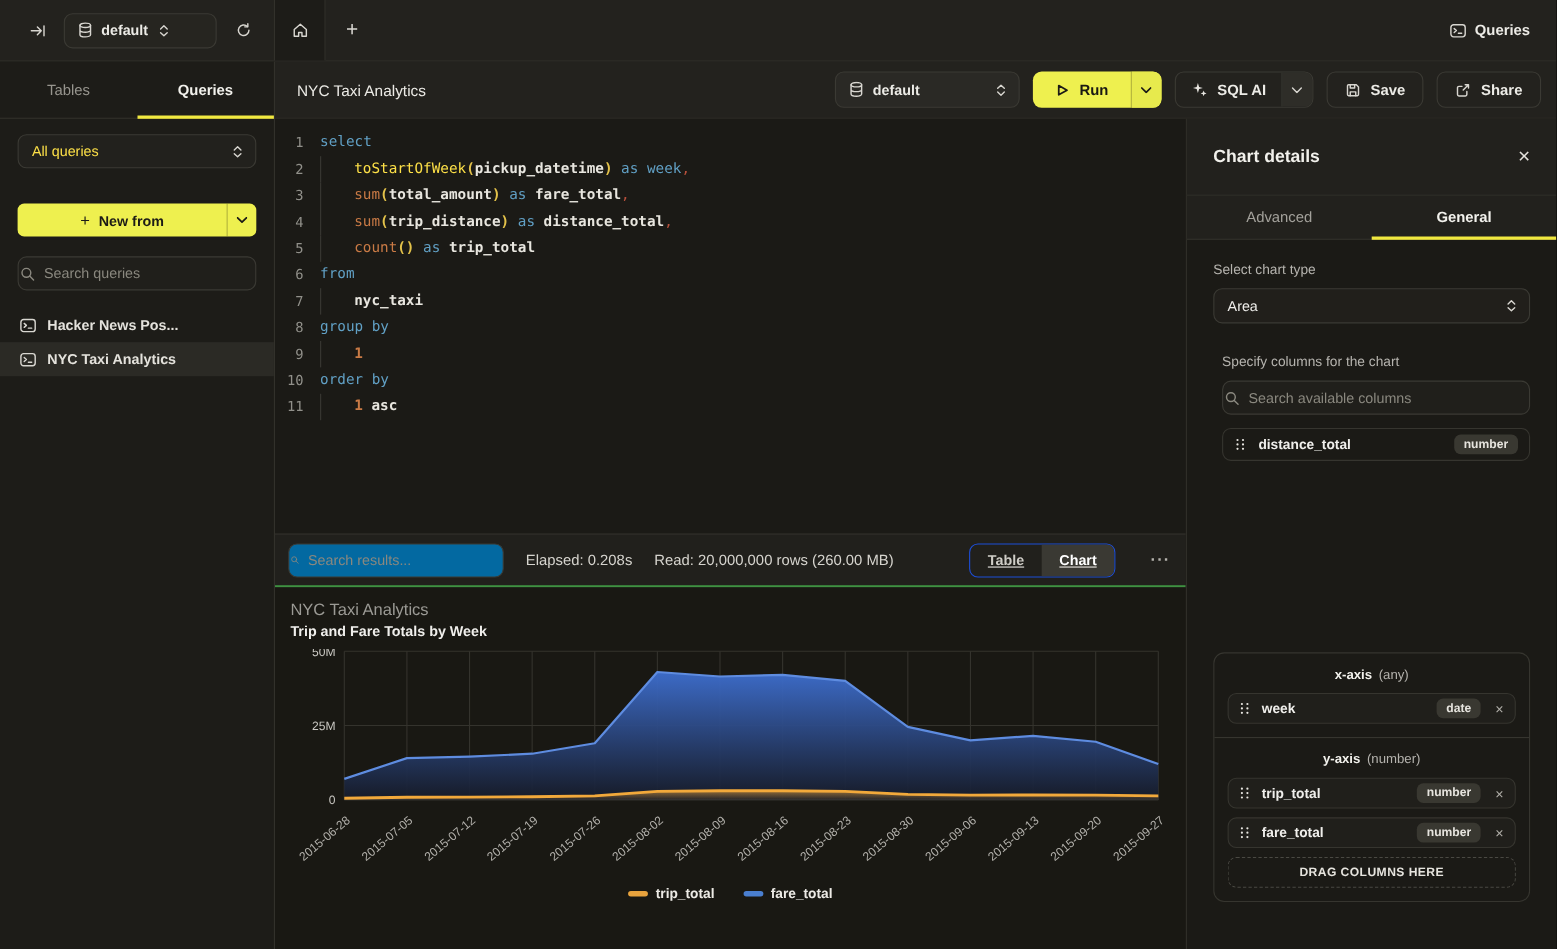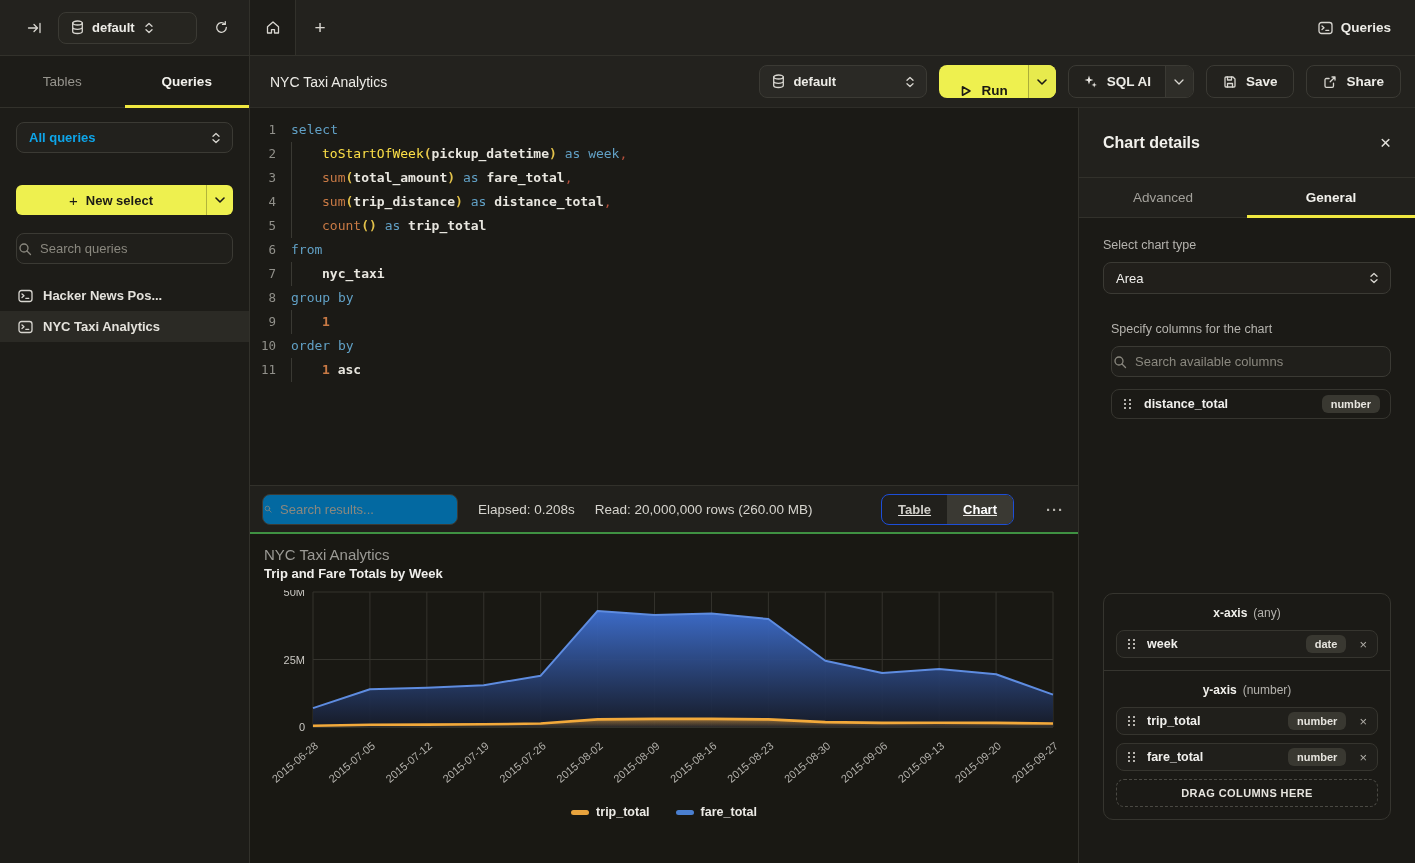--- a/index.html
+++ b/index.html
@@ -29,40 +29,40 @@
   .tb-right span{font-size:13.5px; font-weight:600; color:#ecebe6;}
 
   
   .sidebar{position:absolute; left:0; top:56px; width:250px; height:807px; background:#1d1c18; border-right:1px solid #32312b;}
   .sb-tabs{display:flex; height:52px; border-bottom:1px solid #32312b;}
   .sb-tab{flex:1; display:flex; align-items:center; justify-content:center; font-size:13.5px; color:#97958e; cursor:pointer; position:relative;}
   .sb-tab.active{color:#f2f1ec; font-weight:600;}
   .sb-tab.active::after{content:""; position:absolute; left:0; right:0; bottom:-1px; height:3px; background:#f0e840;}
   .sb-body{padding:14px 16px;}
   .select-ctl{display:flex; align-items:center; justify-content:space-between; height:31px; padding:0 10px 0 12px; border:1px solid #3b3a34; border-radius:8px; background:#22211d; cursor:pointer; margin-bottom:14px;}
-  .select-ctl span{font-size:13px; color:#0ea5e9; font-weight:700;}
+  .select-ctl span{font-size:13px; color:#fde047; font-weight:400;}
   .newquery{display:flex; height:30px; border-radius:6px; background:#eef04f; margin:32px 0 18px 0; overflow:hidden; cursor:pointer;}
   .nq-main{flex:1; display:flex; align-items:center; justify-content:center; gap:8px; color:#1c1b16; font-weight:700; font-size:13px; border-right:1px solid rgba(0,0,0,.25);}
   .nq-plus{font-size:15px; font-weight:400;}
   .nq-caret{width:26px; display:flex; align-items:center; justify-content:center;}
   .input-wrap{display:flex; align-items:center; gap:8px; height:31px; padding:0 1px; border:1px solid #3b3a34; border-radius:8px; background:#201f1b;}
   .input-wrap input{flex:1; background:transparent; border:none; outline:none; color:#e8e6e1; font-size:13px; font-family:"Liberation Sans",sans-serif;}
   .input-wrap input::placeholder{color:#8a887f;}
   .sb-list{margin:16px -16px 0 -16px;}
   .sb-item{display:flex; align-items:center; gap:10px; height:31px; padding:0 18px; cursor:pointer; color:#e4e2dc; font-size:13px; font-weight:600;}
   .sb-item.active{background:#2b2a25;}
 
   
   .qheader{position:absolute; left:250px; top:56px; width:1165px; height:52px; background:#23221e; border-bottom:1px solid #2e2d28; display:flex; align-items:center; padding:0 14px 0 20px;}
   .qtitle{font-size:14px; color:#ecebe6; flex:1;}
   .hbtns{display:flex; align-items:center; gap:12px;}
   .hdb{display:flex; align-items:center; gap:8px; height:33px; padding:0 10px 0 12px; border:1px solid #3b3a34; border-radius:8px; background:#2a2925; width:168px; cursor:pointer;}
   .hdb span{flex:1; font-size:13px; font-weight:600; color:#ecebe6;}
   .runbtn{display:flex; height:33px; border-radius:8px; background:#eef04f; overflow:hidden; cursor:pointer;}
-  .run-main{display:flex; align-items:flex-end; gap:9px; padding:0 20px; color:#191813; font-weight:700; font-size:13.5px; border-right:1px solid rgba(0,0,0,.28);}
+  .run-main{display:flex; align-items:center; gap:9px; padding:0 20px; color:#191813; font-weight:700; font-size:13.5px; border-right:1px solid rgba(0,0,0,.28);}
   .run-caret{width:27px; display:flex; align-items:center; justify-content:center; background:#e7ea4d;}
   .splitbtn{display:flex; height:33px; border:1px solid #3b3a34; border-radius:8px; background:#23221e; overflow:hidden; cursor:pointer;}
   .sb-main{display:flex; align-items:center; gap:9px; padding:0 14px; color:#ecebe6; font-weight:600; font-size:13.5px; border-right:1px solid #3b3a34;}
   .sb-caret{width:27px; display:flex; align-items:center; justify-content:center; background:#2e2d28;}
   .plainbtn{display:flex; align-items:center; gap:9px; height:33px; padding:0 16px; border:1px solid #3b3a34; border-radius:8px; background:#23221e; color:#ecebe6; font-weight:600; font-size:13.5px; cursor:pointer;}
 
   
   .editor{position:absolute; left:250px; top:108px; width:828px; height:377px; background:#1b1a16; padding:10px 0; font-family:"DejaVu Sans Mono", monospace; font-size:13px; overflow:hidden;}
   .eline{display:flex; height:24px; line-height:24px;}
   .ln{width:26px; text-align:right; color:#91908a; font-size:12.5px; margin-right:15px; flex:none;}
@@ -181,21 +181,21 @@
     <div class="sb-body">
       <div class="select-ctl">
         <span>All queries</span>
         <svg width="12" height="14" viewBox="0 0 12 14">
             <path class="ic" d="M3 5.3 6 2.5l3 2.8M3 8.7l3 2.8 3-2.8"></path>
           </svg>
       </div>
       <div class="newquery">
         <div class="nq-main">
           <span class="nq-plus">+</span>
-          <span>New select</span>
+          <span>New from</span>
         </div>
         <div class="nq-caret">
           <svg width="10" height="6" viewBox="0 0 10 6">
               <path class="ic-dark" d="m1 1 4 4 4-4"></path>
             </svg>
         </div>
       </div>
       <div class="input-wrap">
         <svg width="14" height="14" viewBox="0 0 14 14">
             <circle class="ic" cx="6" cy="6" r="4" style="stroke:#8a887f"></circle>

